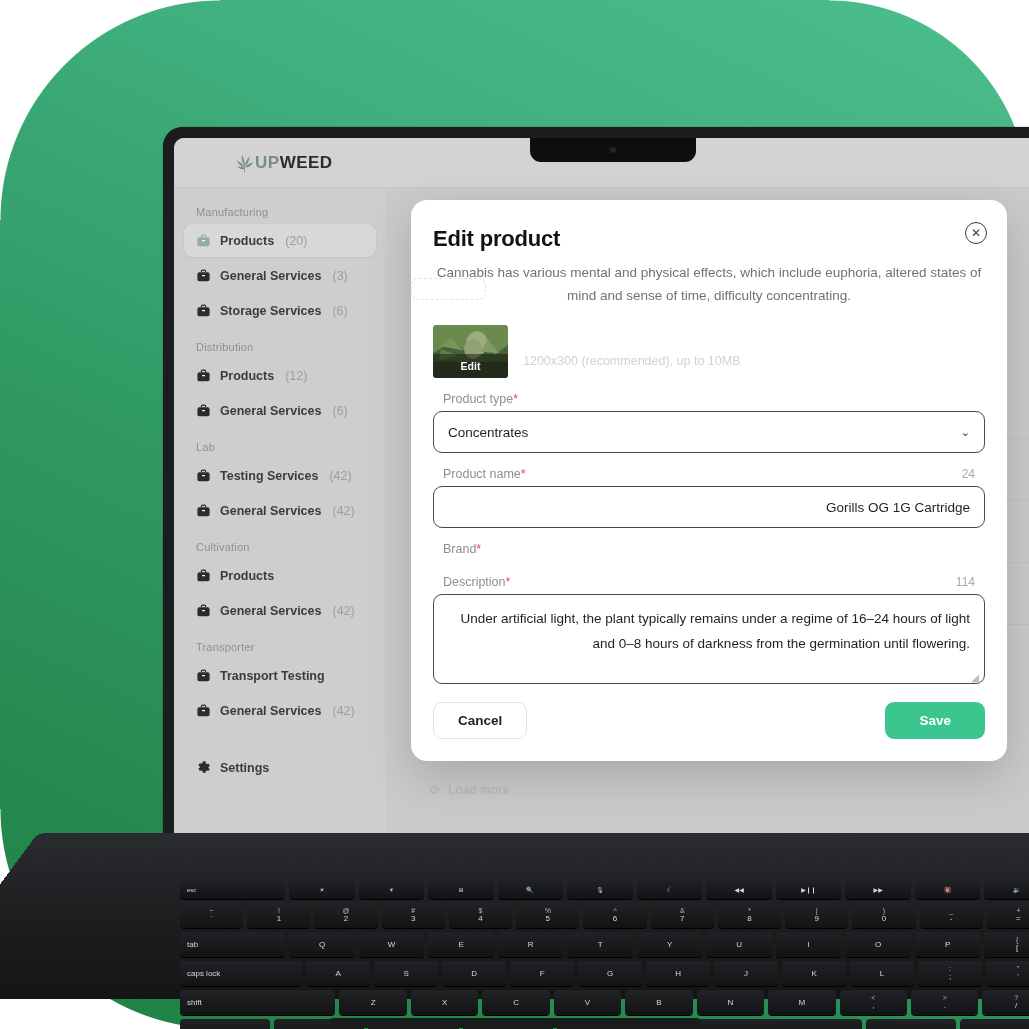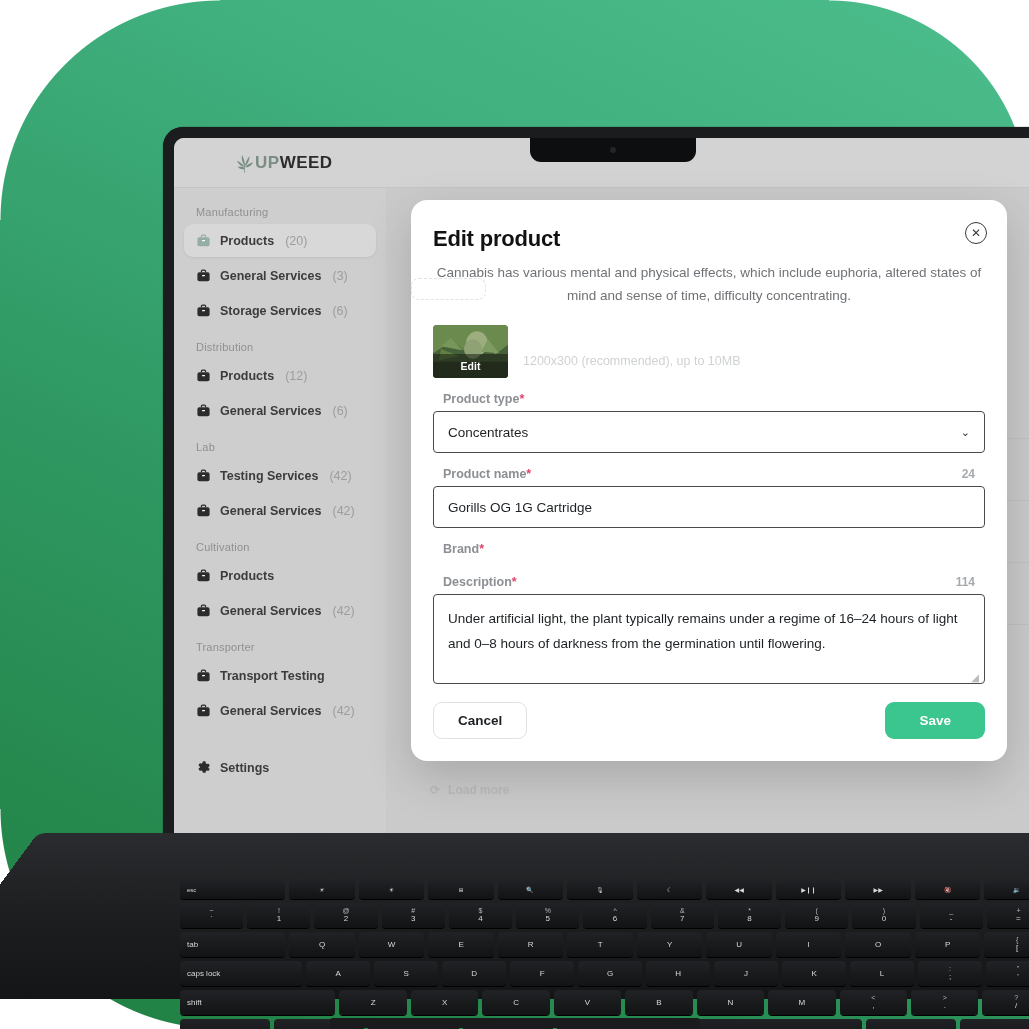--- a/index.html
+++ b/index.html
@@ -167,29 +167,29 @@
   #thumb-ghost {
     position:absolute; left:0; top:78px; width:75px; height:22px;
     border:1px dashed #e2e2e2; border-radius: 8px;
   }
   #upload-txt { padding-top: 22px; }
   #upload-line1 { font-size: 13px; color: #2a2d31; font-weight: 600; }
   #upload-line1 a { color: #37bb87; text-decoration: none; font-weight:600; }
   #upload-line2 { font-size: 12.5px; color: #cfd2d4; margin-top: 7px; }
 
   .field { margin-top: 14px; }
-  .field-head { display: flex; justify-content: space-between; align-items: flex-end; padding: 0 10px 5px 10px; font-weight: bold; }
+  .field-head { display: flex; justify-content: space-between; align-items: flex-end; padding: 0 10px 5px 10px; }
   .field-label { font-size: 12.5px; color: #8c8f93; }
   .field-label .req { color: #e0446a; }
   .field-count { font-size: 12px; color: #a7aaad; }
   .ctl {
-    width: 100%; border: 1px solid #4a4a4a; border-radius: 4px;
+    width: 100%; border: 1px solid #4a4a4a; border-radius: 9px;
     background: #fff; padding: 0 14px; height: 42px;
     display: flex; align-items: center;
-    font-size: 13.5px; color: #1d2023; font-family: inherit;
+    font-size: 13.5px; color: #1d2023; font-family: inherit; text-align: right;
   }
   .ctl.select { justify-content: space-between; cursor: pointer; }
   .ctl.select .chev { color:#333; font-size: 11px; }
   textarea.ctl {
     height: 90px; padding: 12px 14px; resize: none; line-height: 1.8;
     display: block; overflow: hidden;
   }
   #ta-grip { position:absolute; right: 28px; bottom: 78px; color:#b9bcbe; font-size: 10px; transform: rotate(0deg); }
 
   #actions { display: flex; justify-content: space-between; align-items: center; margin-top: 18px; }

